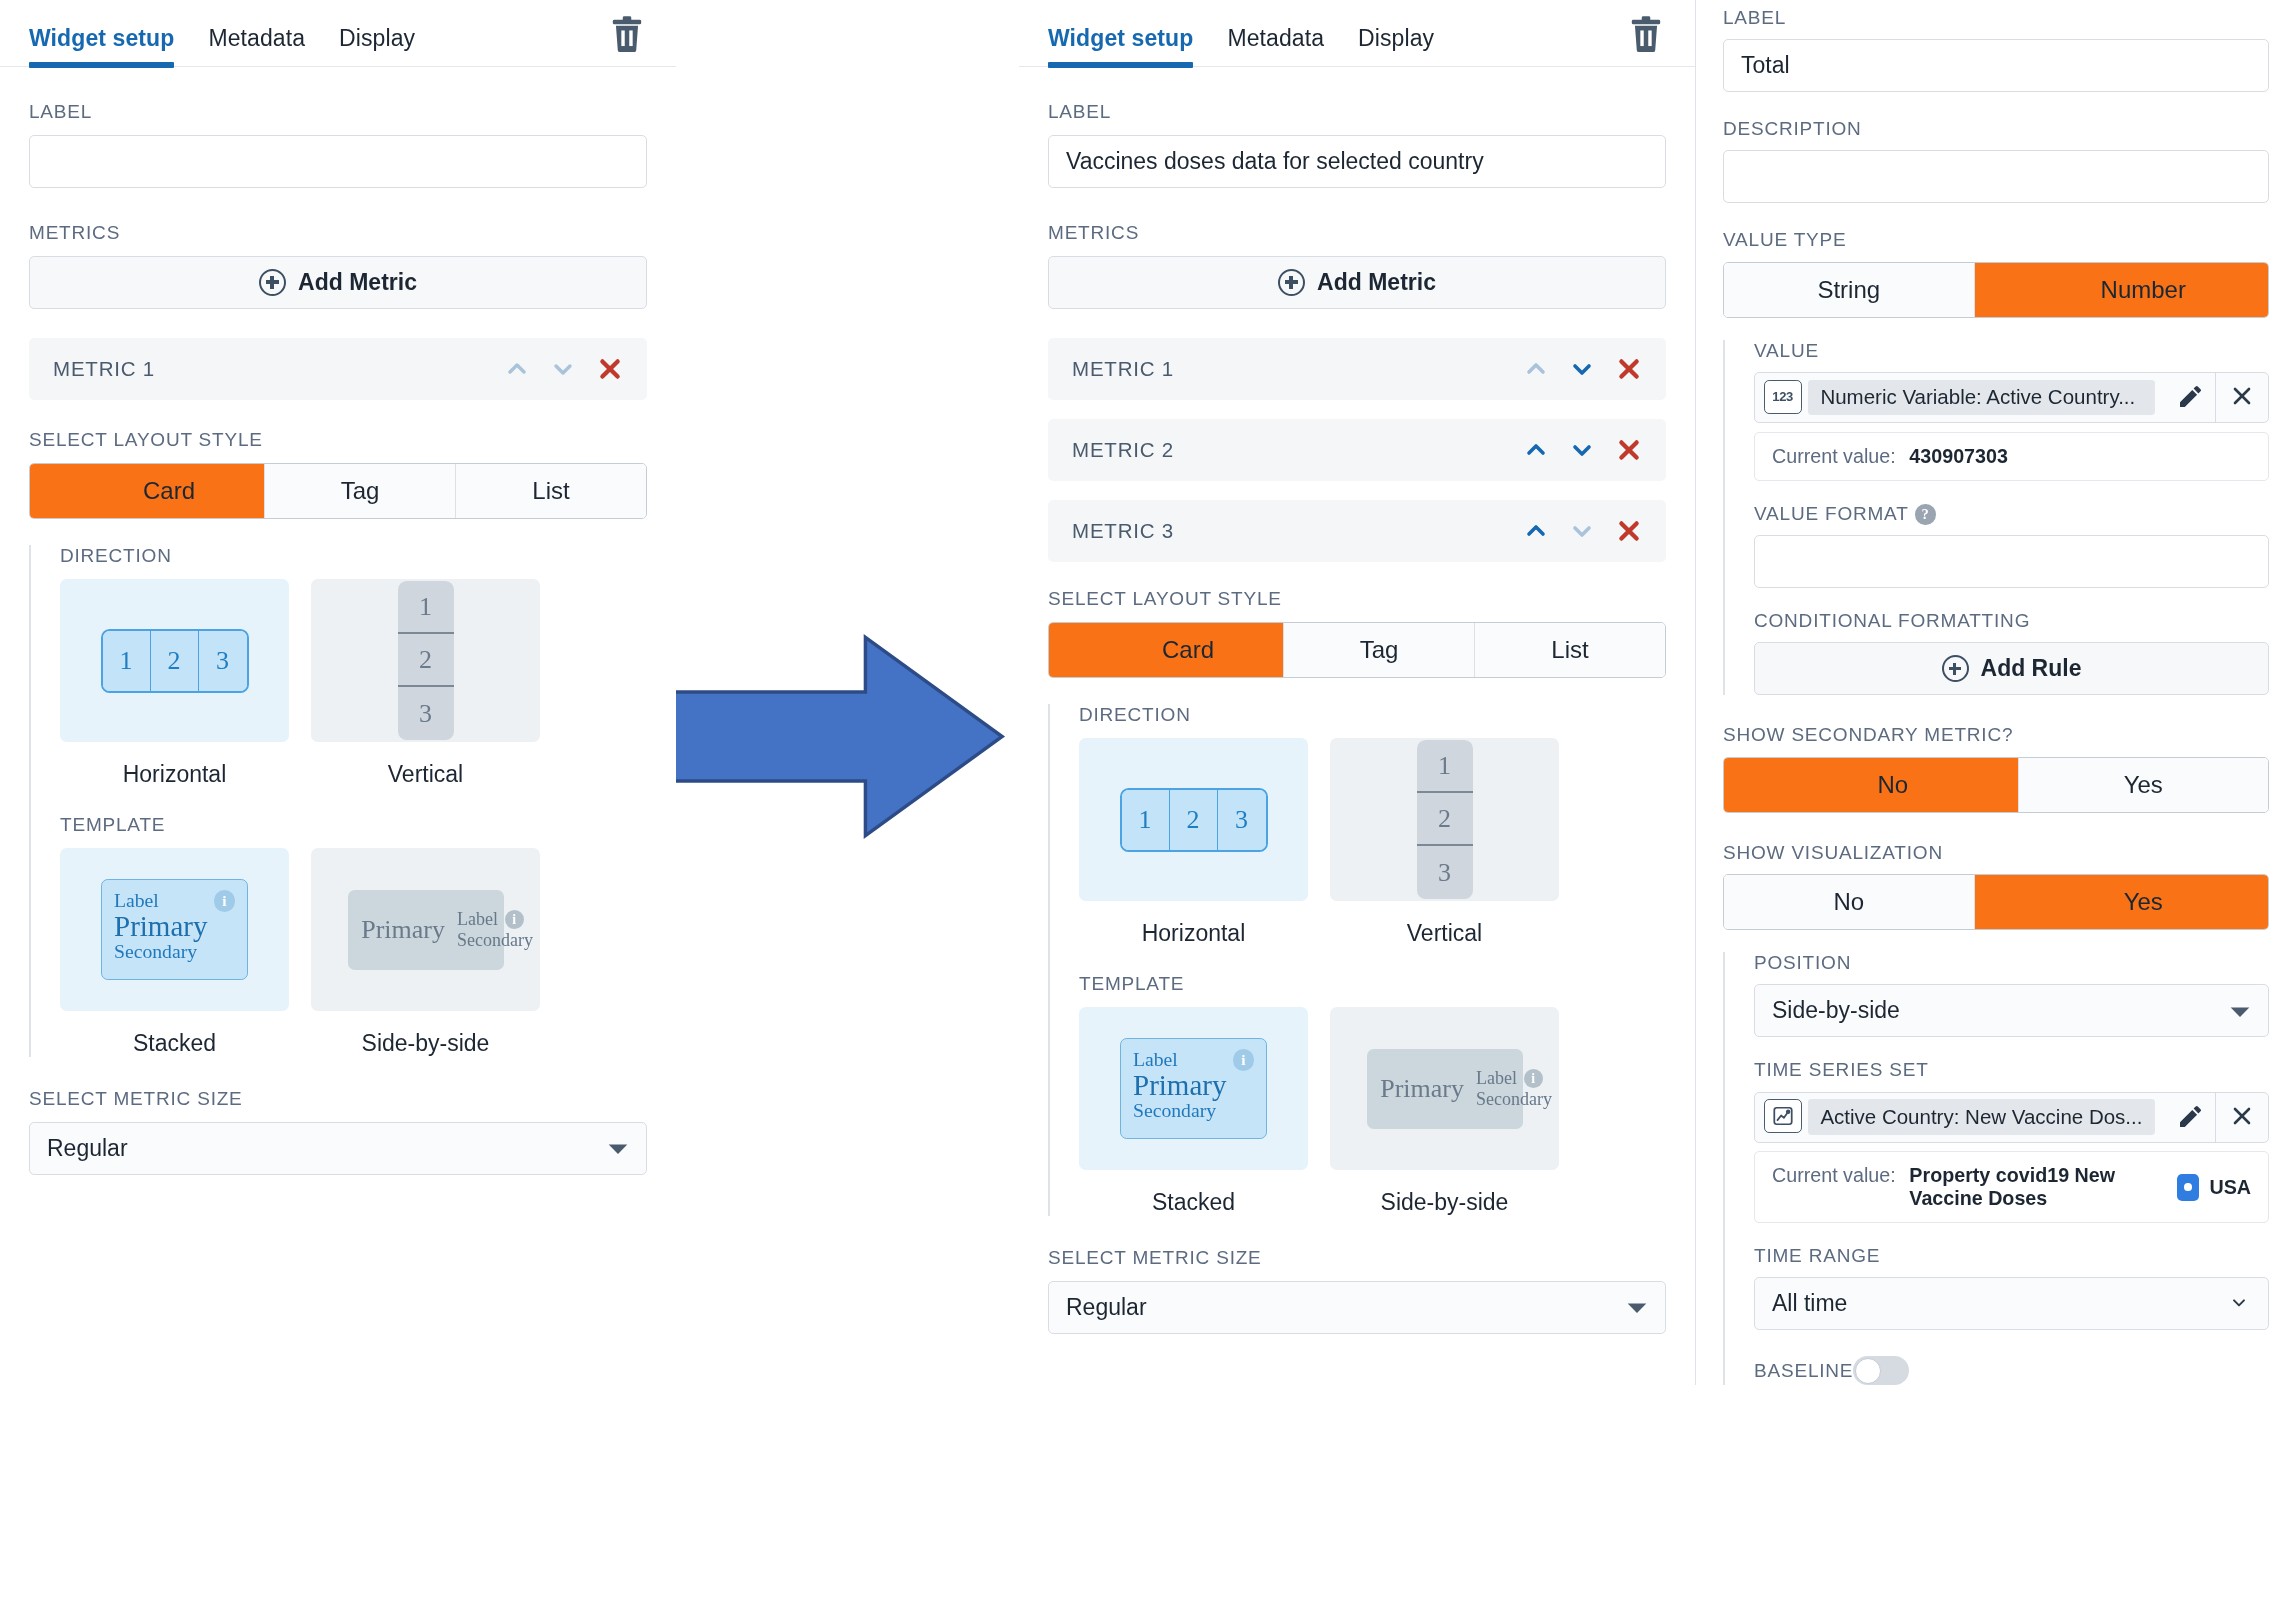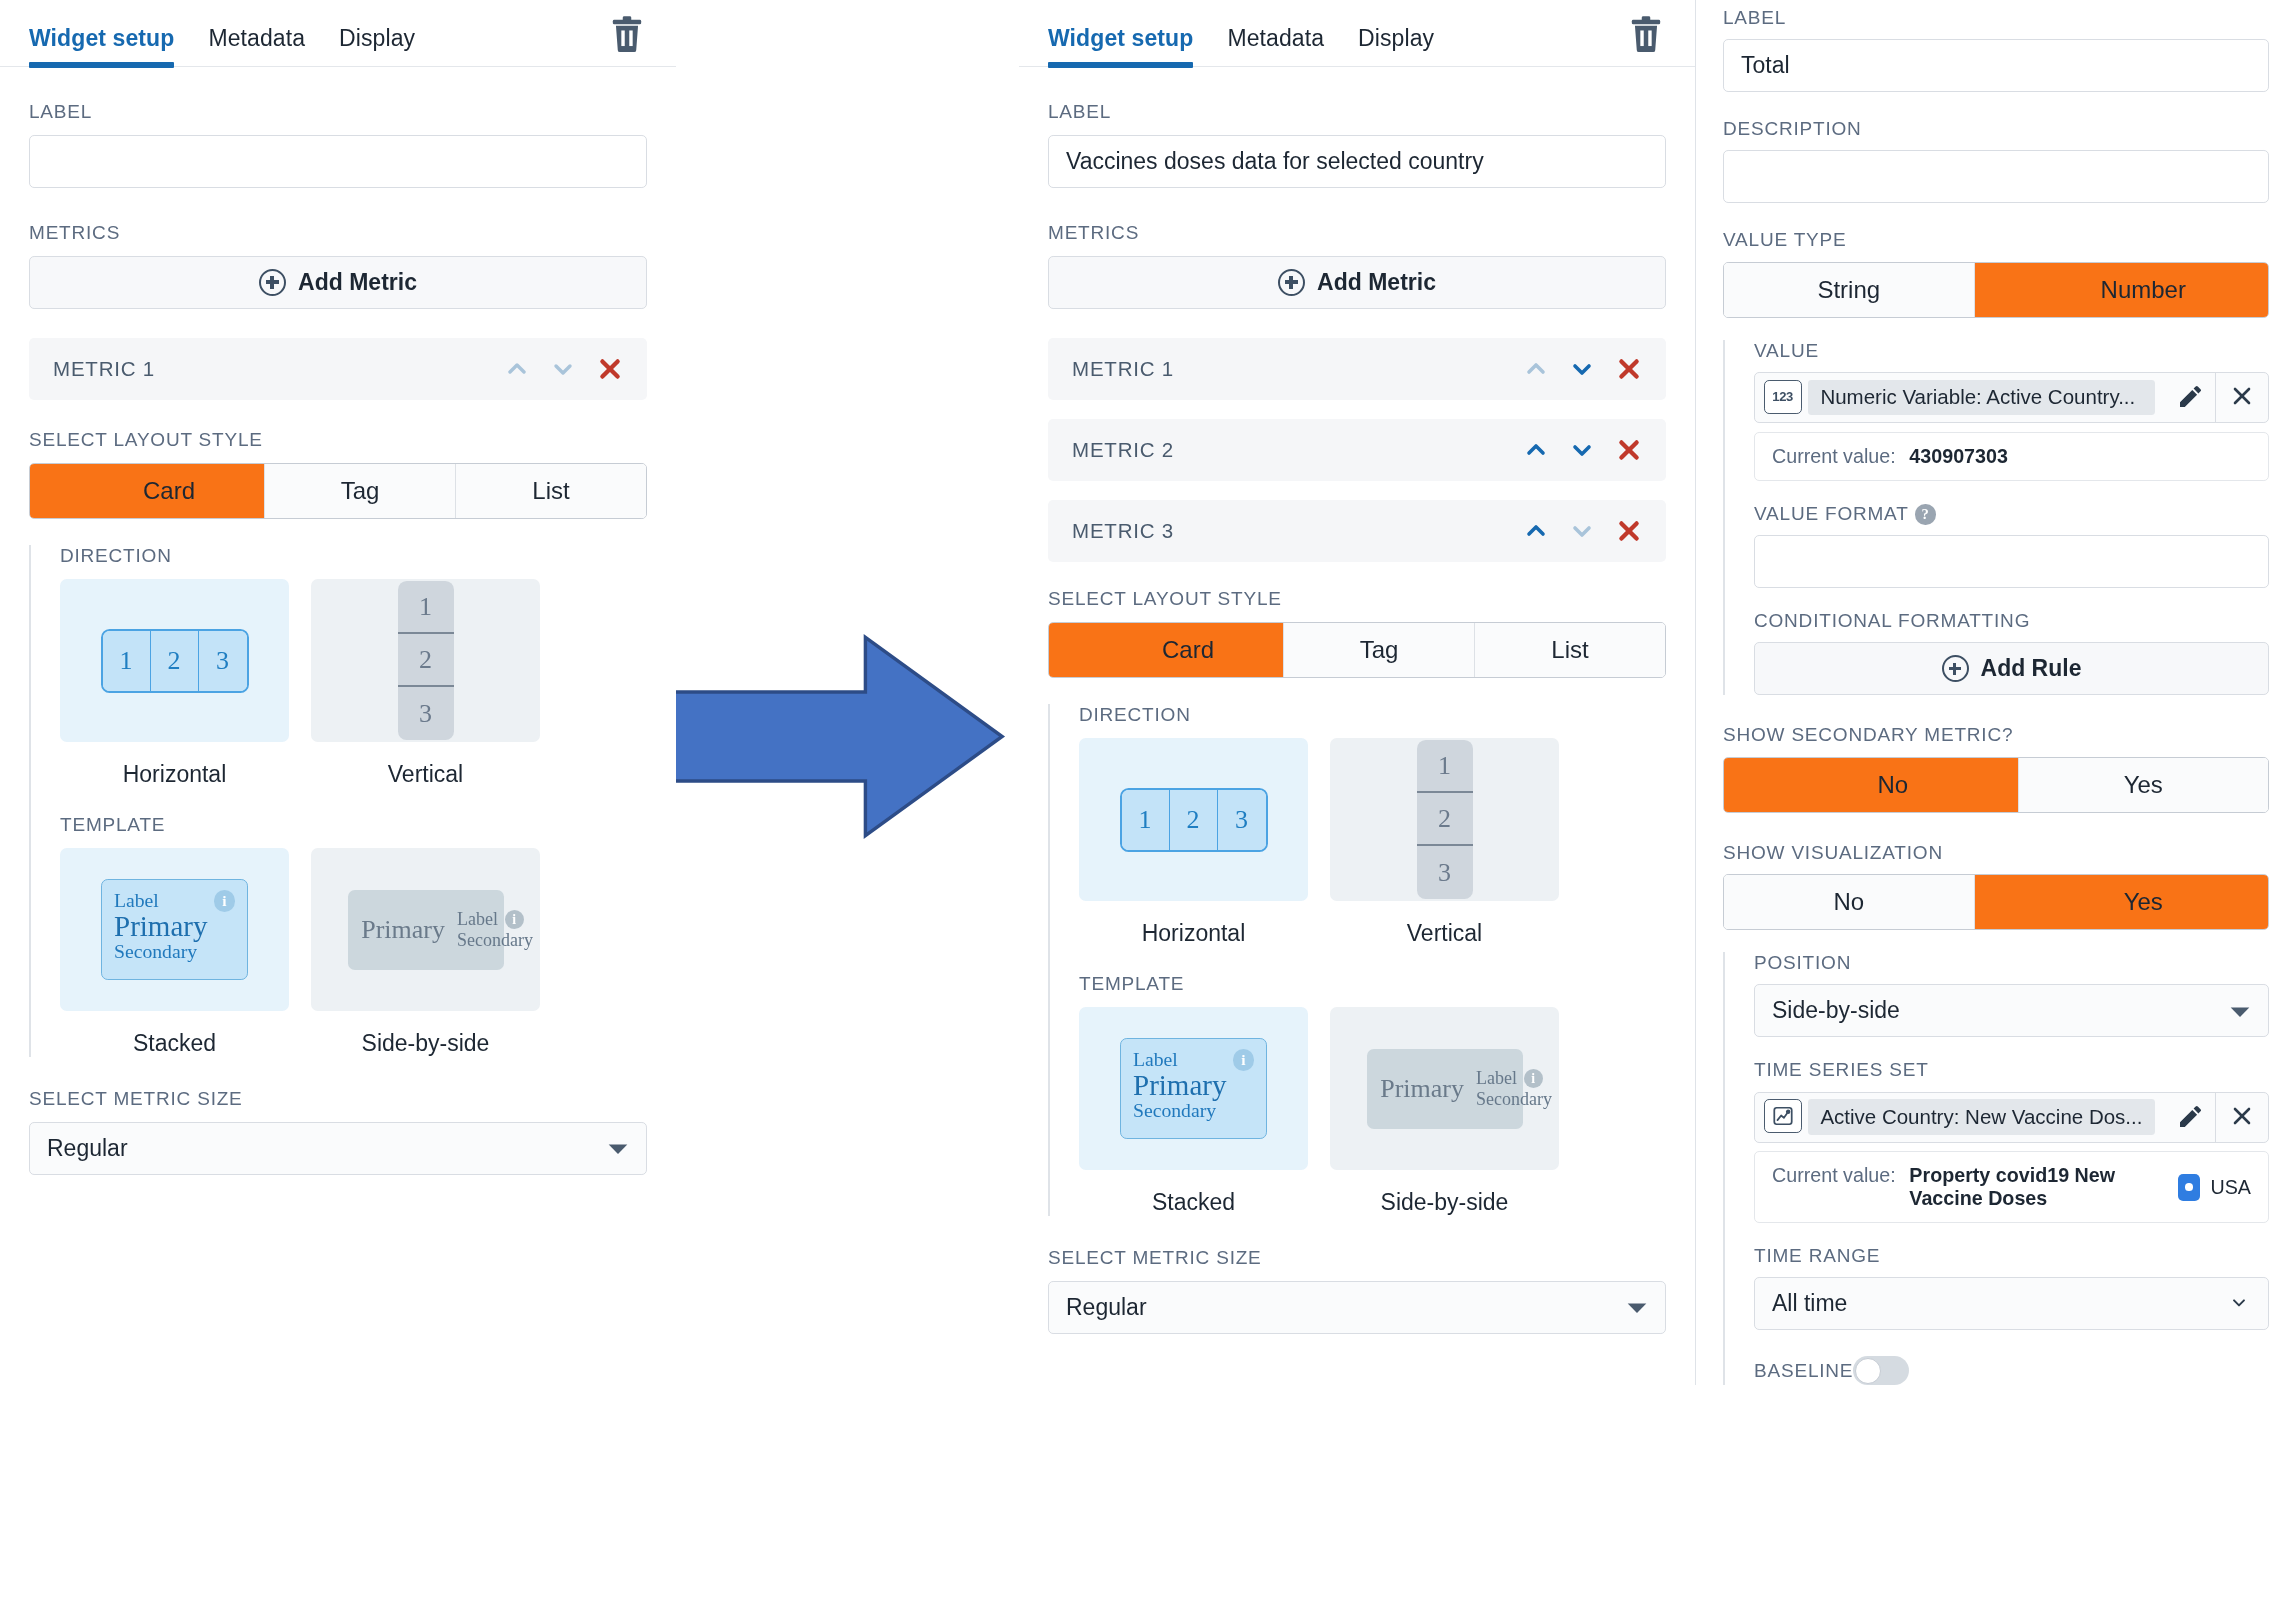--- a/index.html
+++ b/index.html
@@ -647,21 +647,21 @@
           </span>
         </div>
         <div class="curval" style="margin-top:8.6px;">
           <span class="k">Current value:</span>
           <span class="vwrap">
             <span class="v">Property covid19 New Vaccine Doses</span>
             <span class="usa-row">
               <span class="pin">
                   <span class="dot"></span>
                 </span>
-              <span class="v" style="font-weight:400;">USA</span>
+              <span class="v" style="font-weight:700;">USA</span>
             </span>
           </span>
         </div>
 
         <div class="flabel" style="margin-top:22px;">TIME RANGE</div>
         <div class="selectbox" style="margin-top:10.3px;">
           <span>All time</span>
           <span class="caret">
             <svg width="24" height="17" viewBox="0 0 24 24" fill="none" stroke="#2b3a4a" stroke-width="2.8" stroke-linecap="round" stroke-linejoin="round">
                 <polyline points="5,9 12,16 19,9"></polyline>

